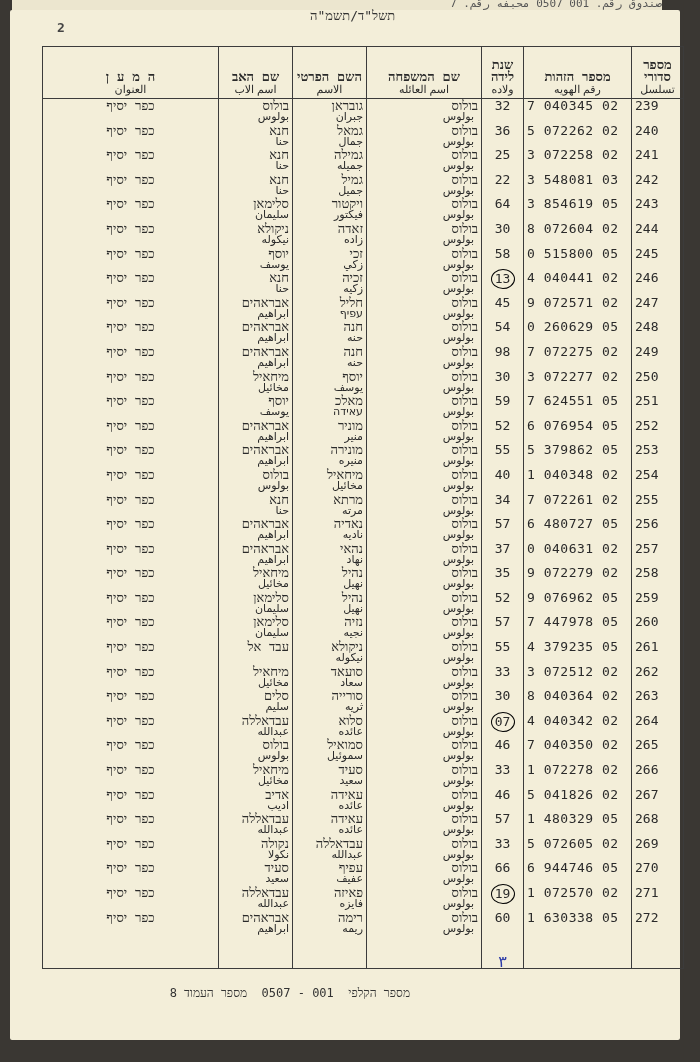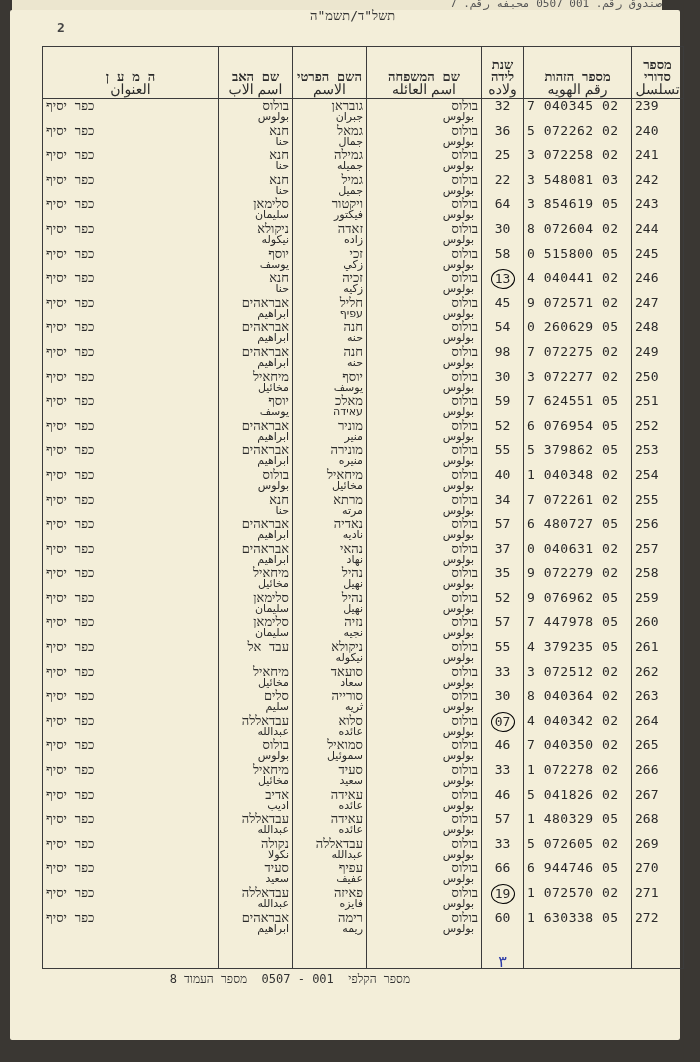--- a/index.html
+++ b/index.html
@@ -35,42 +35,42 @@
   table.register th, table.register td {
     border-left:1px solid #3b3b3b; border-right:1px solid #3b3b3b;
     padding:0 3px;
   }
   table.register thead th {
     border:1px solid #3b3b3b;
     height:48px; vertical-align:bottom; font-weight:normal;
     text-align:center; line-height:12px; padding-bottom:3px;
   }
   .h-he { font-size:13px; font-weight:bold; display:block; }
-  .h-ar { font-size:14px; display:block; font-family:Liberation Sans, sans-serif; }
+  .h-ar { font-size:11px; display:block; font-family:Liberation Serif, serif; }
   table.register tbody td {
     height:24.6px; vertical-align:top; font-size:13px; line-height:13px;
   }
   .c-serial { text-align:left; padding-left:6px; padding-top:4px;margin-left:42px; }
   .c-id { text-align:left; padding-left:6px; padding-top:4px; letter-spacing:0.5px; }
   .c-year { text-align:center; padding-top:4px; }
   .c-name { text-align:right; }
-  .c-addr { text-align:left; padding-left:40px; padding-top:2px; }
+  .c-addr { text-align:center; padding-left:40px; padding-top:2px; }
   .he { display:block; }
   .ar { display:block; font-size:11px; line-height:10px; font-family:"DejaVu Sans", sans-serif; }
   .family .ar { padding-right:4px; }
   .circled {
     display:inline-block; border:1px solid #000000; border-radius:50%;
     width:22px; height:18px; line-height:18px; text-align:center; margin-top:-2px;
   }
   tr.spacer td { height:50px; border-bottom:1px solid #3b3b3b; }
   .hand-mark { color:#2b3aa8; font-size:16px; display:block; text-align:center; padding-top:20px; font-family:"DejaVu Sans", sans-serif; }
   .footer {
     position:absolute; left:40px; top:962px; font-size:12px; color:#333; direction:rtl; width:360px; text-align:right;
   }
-  .footer div { white-space:pre; line-height:14px; }
+  .footer div { white-space:pre; line-height:14px;margin-top:14px; }
 </style>
 </head>
 <body>
 
 <div class="under-page">صندوق رقم. 001 0507 محبفه رقم. 7</div>
 
 <div class="page">
   <div class="page-title">תשל"ד/תשמ"ה</div>
   <div class="page-num">2</div>
 

